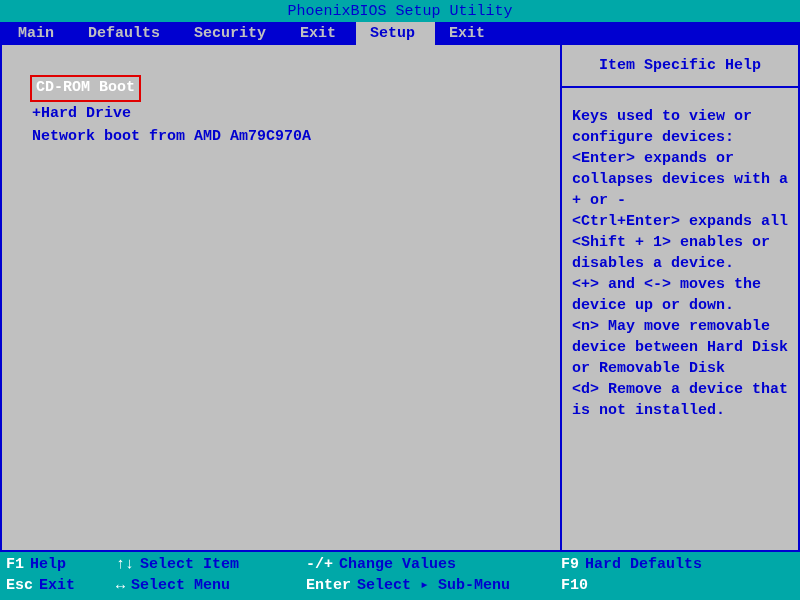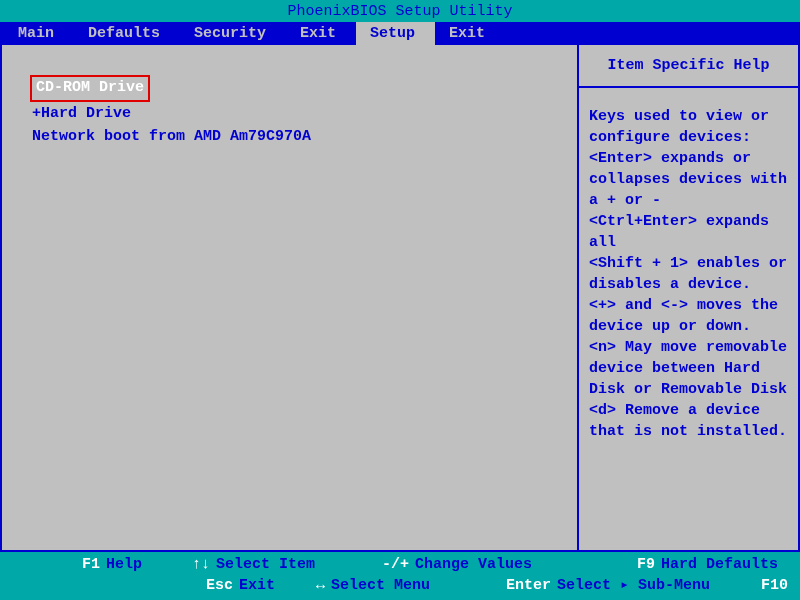--- a/index.html
+++ b/index.html
@@ -49,21 +49,21 @@
     border-top: none;
     background: #c0c0c0;
     margin: 0;
   }
   .left-panel {
     flex: 1;
     padding: 30px 10px 10px 20px;
     border-right: 2px solid #0000d0;
   }
   .right-panel {
-    width: 219px;
+    width: 236px;
     display: flex;
     flex-direction: column;
   }
   .help-title {
     text-align: center;
     color: #0000d0;
     padding: 12px 4px 12px 4px;
     border-bottom: 2px solid #0000d0;
   }
   .help-body {
@@ -86,21 +86,21 @@
     margin-left: 8px;
   }
   .boot-row { line-height: 1.55; }
   .indent { padding-left: 10px; }
   .footer {
     background: #00a8a8;
     color: #0000d0;
     padding: 2px 6px 4px 6px;
     line-height: 1.4;
   }
-  .footer-row { display: flex; flex-wrap: nowrap; justify-content: flex-end; }
+  .footer-row { display: flex; flex-wrap: nowrap; }
   .footer-key { color: #fff; margin-right: 6px; white-space: pre; }
   .footer-label { margin-right: 16px; white-space: pre; }
   .footer-cell { display: flex; align-items: baseline; }
 </style>
 </head>
 <body>
 
 <div class="outer-pad">
 <div class="screen">
 
@@ -113,21 +113,21 @@
     <div class="menu-item">Defaults</div>
     <div class="menu-item">Security</div>
     <div class="menu-item">Exit</div>
     <div class="menu-item active">Setup</div>
     <div class="menu-item">Exit</div>
   </div>
 
   <div class="main-area">
     <div class="left-panel">
       <div class="boot-row">
-        <span class="boot-item selected">CD-ROM Drive</span>
+        <span class="boot-item selected">CD-ROM Boot</span>
       </div>
       <div class="boot-row indent">
         <span class="boot-item">+Hard Drive</span>
       </div>
       <div class="boot-row indent">
         <span class="boot-item"> Network boot from AMD Am79C970A</span>
       </div>
     </div>
 
     <div class="right-panel">

